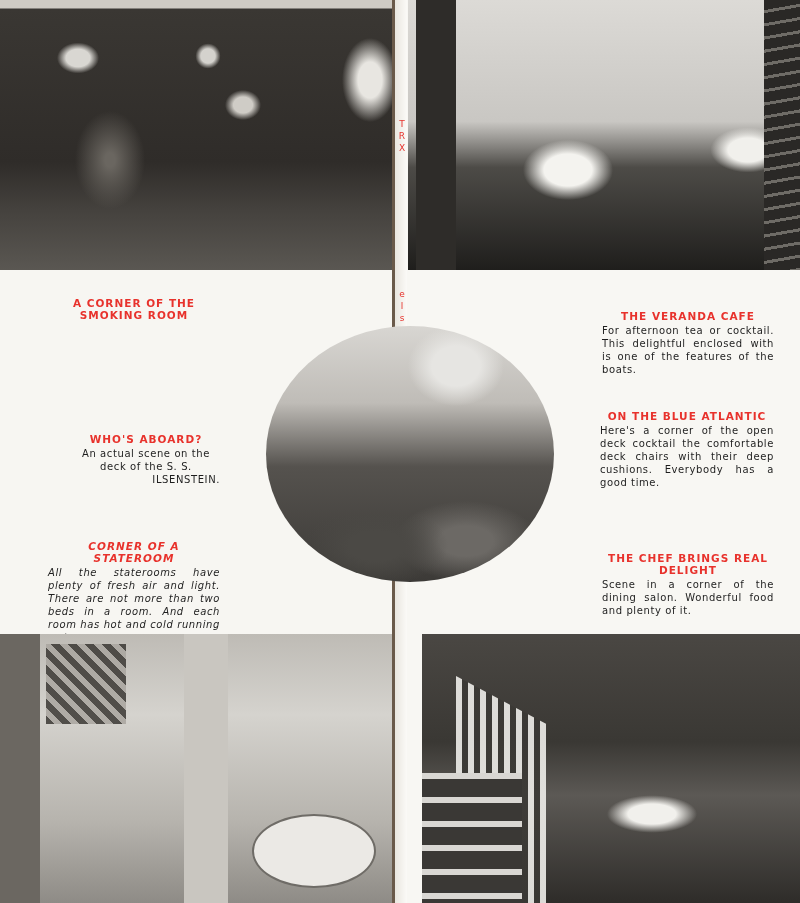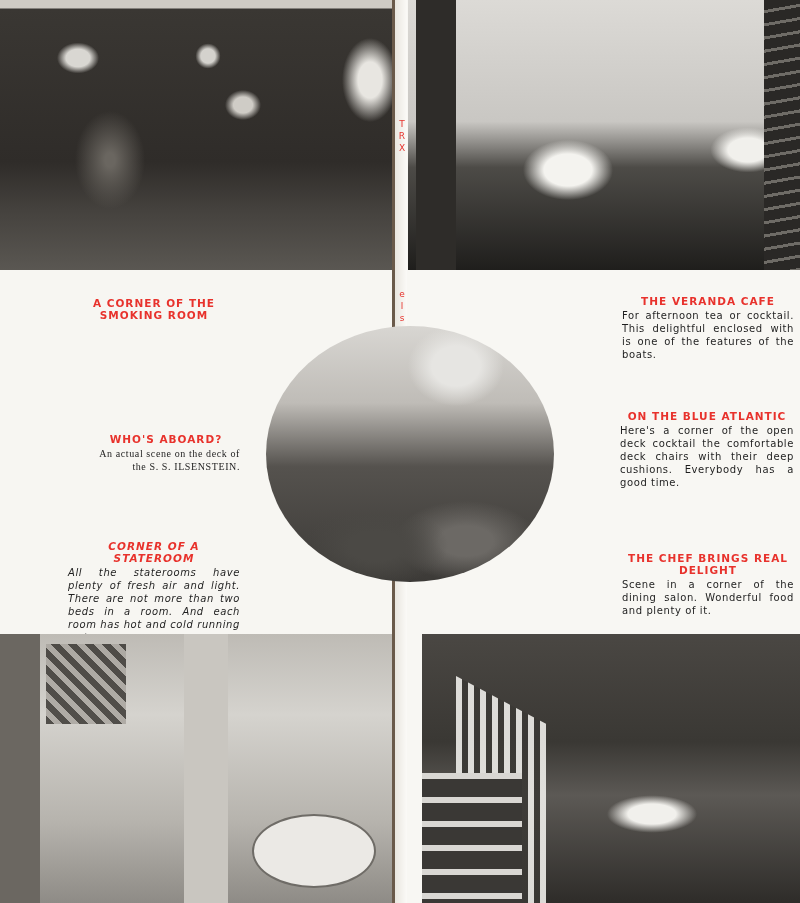--- a/index.html
+++ b/index.html
@@ -80,35 +80,35 @@
       position: absolute; left: 266px; top: 326px; width: 288px; height: 256px;
       border-radius: 50%; overflow: hidden;
       background:
         radial-gradient(ellipse 60px 50px at 190px 40px, #e6e5e2 40%, transparent 80%),
         radial-gradient(ellipse 90px 50px at 110px 220px, #4b4945 30%, transparent 80%),
         radial-gradient(ellipse 90px 50px at 200px 215px, #6c6965 30%, transparent 80%),
         linear-gradient(180deg, #d8d6d2 0, #bfbcb7 30%, #55524e 55%, #3c3a37 100%);
     }
 
     
-    .caption { position: absolute; color: #1e1e1e; margin-left: 20px; }
+    .caption { position: absolute; color: #1e1e1e; }
     .caption .title {
       color: #e8322c; font-size: 10.5px; font-weight: bold; letter-spacing: 1px;
       text-align: center; line-height: 12px; margin: 0 0 2px 0; text-transform: uppercase;
     }
     .caption .body {
       font-size: 10px; line-height: 13px; letter-spacing: .6px; text-align: justify;
       text-align-last: left; margin: 0;
     }
-    .caption.center-body .body { text-align: right; text-align-last: right; font-family: Liberation Serif, serif; }
+    .caption.center-body .body { text-align: center; text-align-last: right; }
 
     #cap-smoking { left: 48px; top: 297px; width: 172px; }
     #cap-whos { left: 72px; top: 433px; width: 148px; }
     #cap-stateroom { left: 48px; top: 540px; width: 172px; font-style: italic; }
-    #cap-veranda { left: 602px; top: 295px; width: 172px; }
+    #cap-veranda { left: 602px; top: 310px; width: 172px; }
     #cap-atlantic { left: 600px; top: 410px; width: 174px; }
     #cap-chef { left: 602px; top: 552px; width: 172px; }
 
     
     .fold-letters { position: absolute; left: 396px; top: 118px; width: 12px; }
     .fold-letters span {
       display: block; color: #e8322c; font-size: 9px; line-height: 12px;
       text-align: center; font-family: "DejaVu Sans", sans-serif;
     }
   </style>

